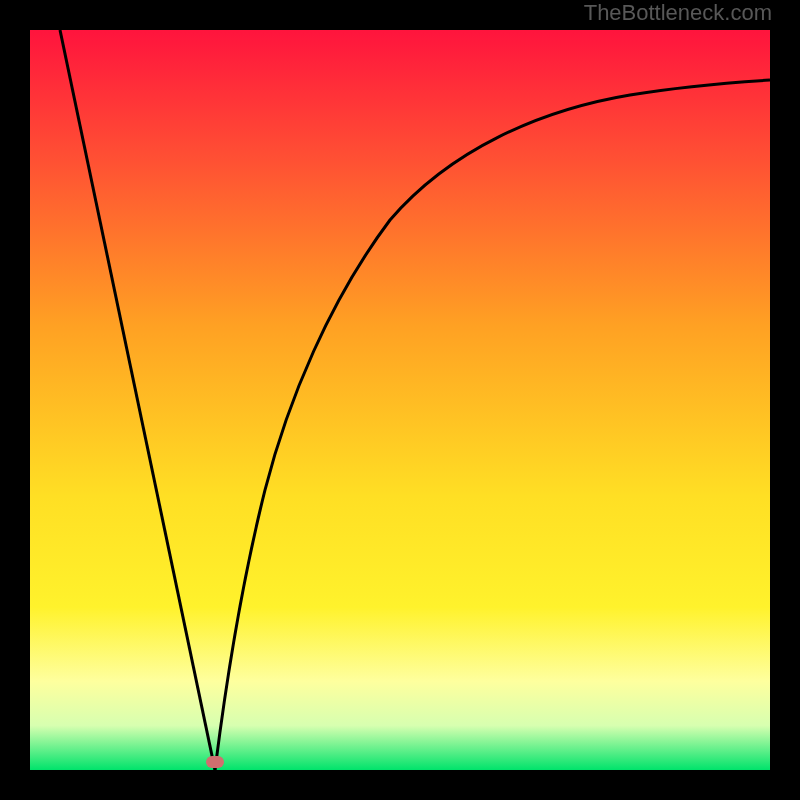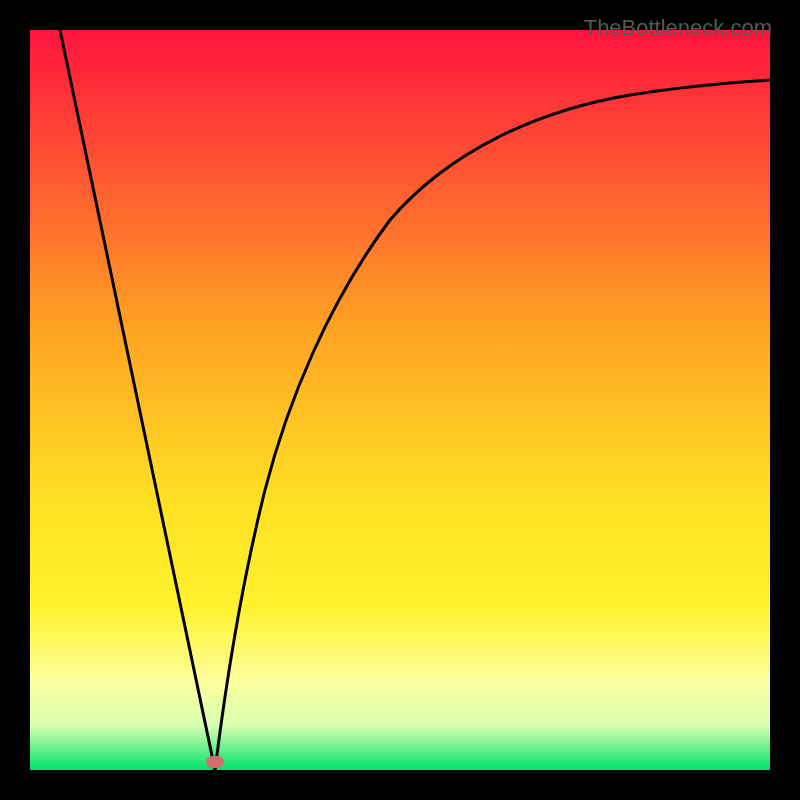--- a/index.html
+++ b/index.html
@@ -18,21 +18,21 @@
     width: 800px;
     height: 800px;
     box-sizing: border-box;
     border-top: 30px solid #000;
     border-bottom: 30px solid #000;
     border-left: 30px solid #000;
     border-right: 30px solid #000;
   }
   .watermark {
     position: absolute;
-    top: 15px;
+    top: 0;
     right: 28px;
     color: #585858;
     font-size: 22px;
     font-weight: normal;
     z-index: 10;
   }
   .inner {
     position: absolute;
     top: 30px;
     left: 30px;

